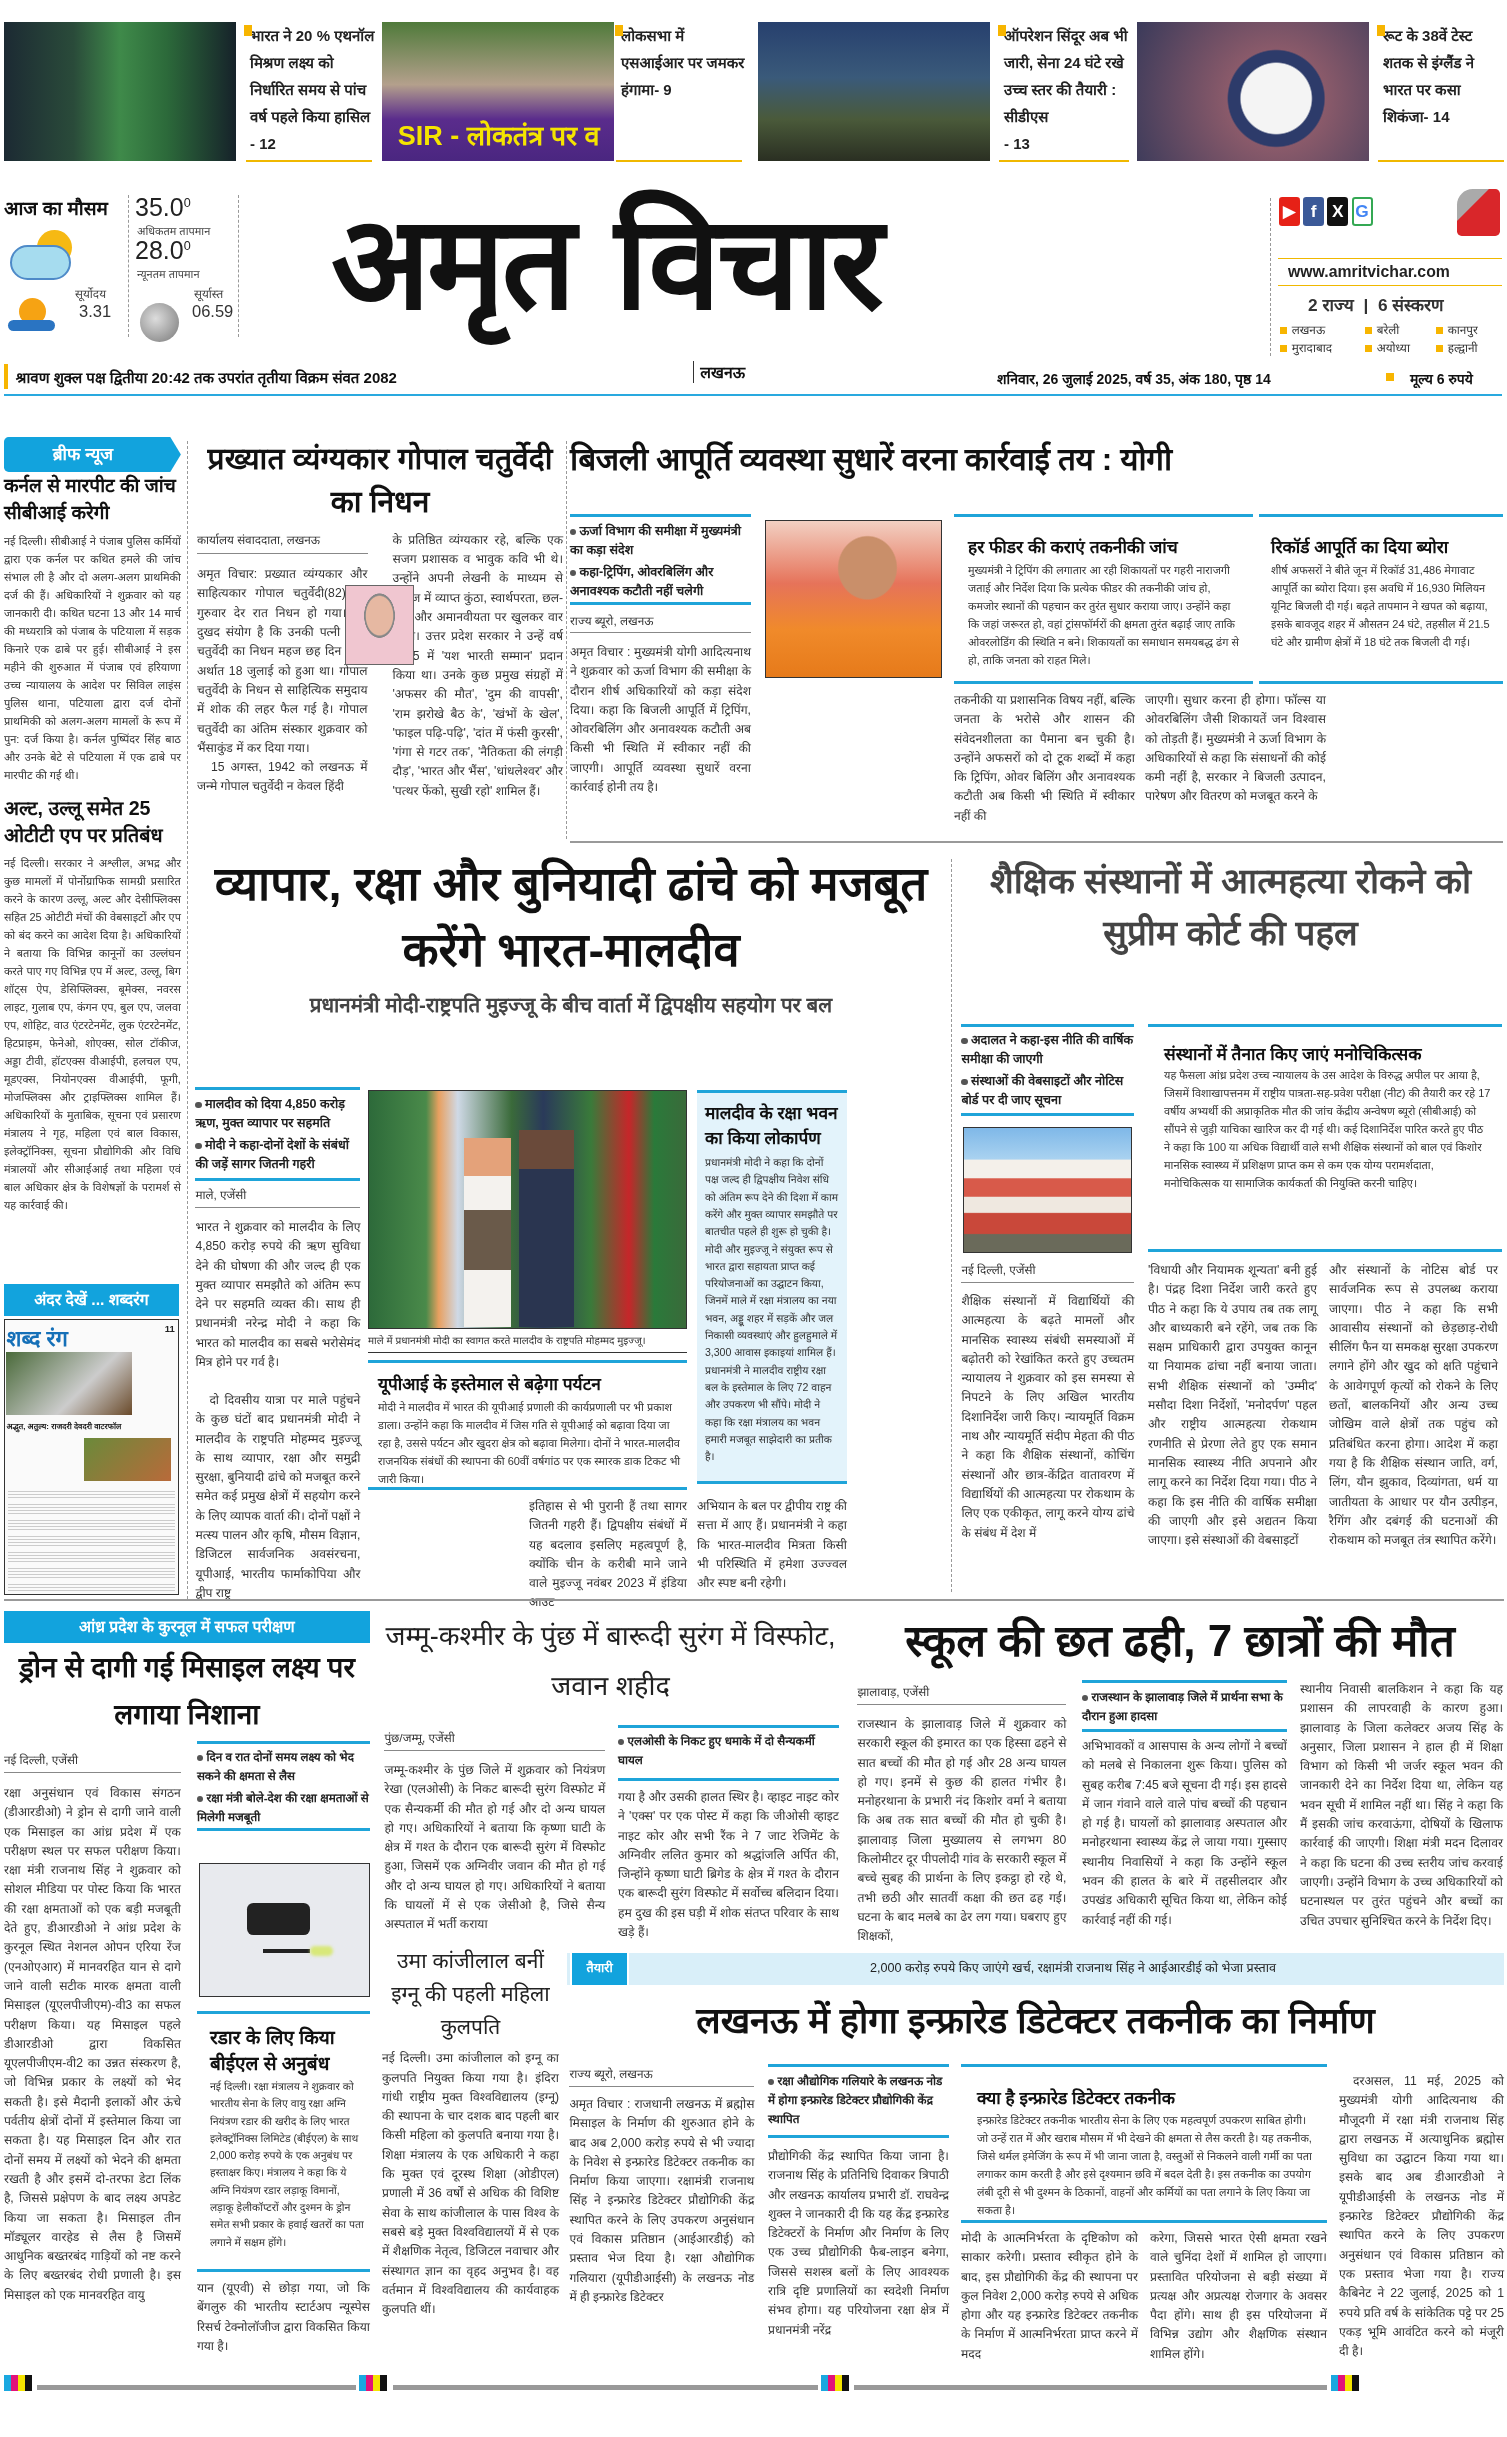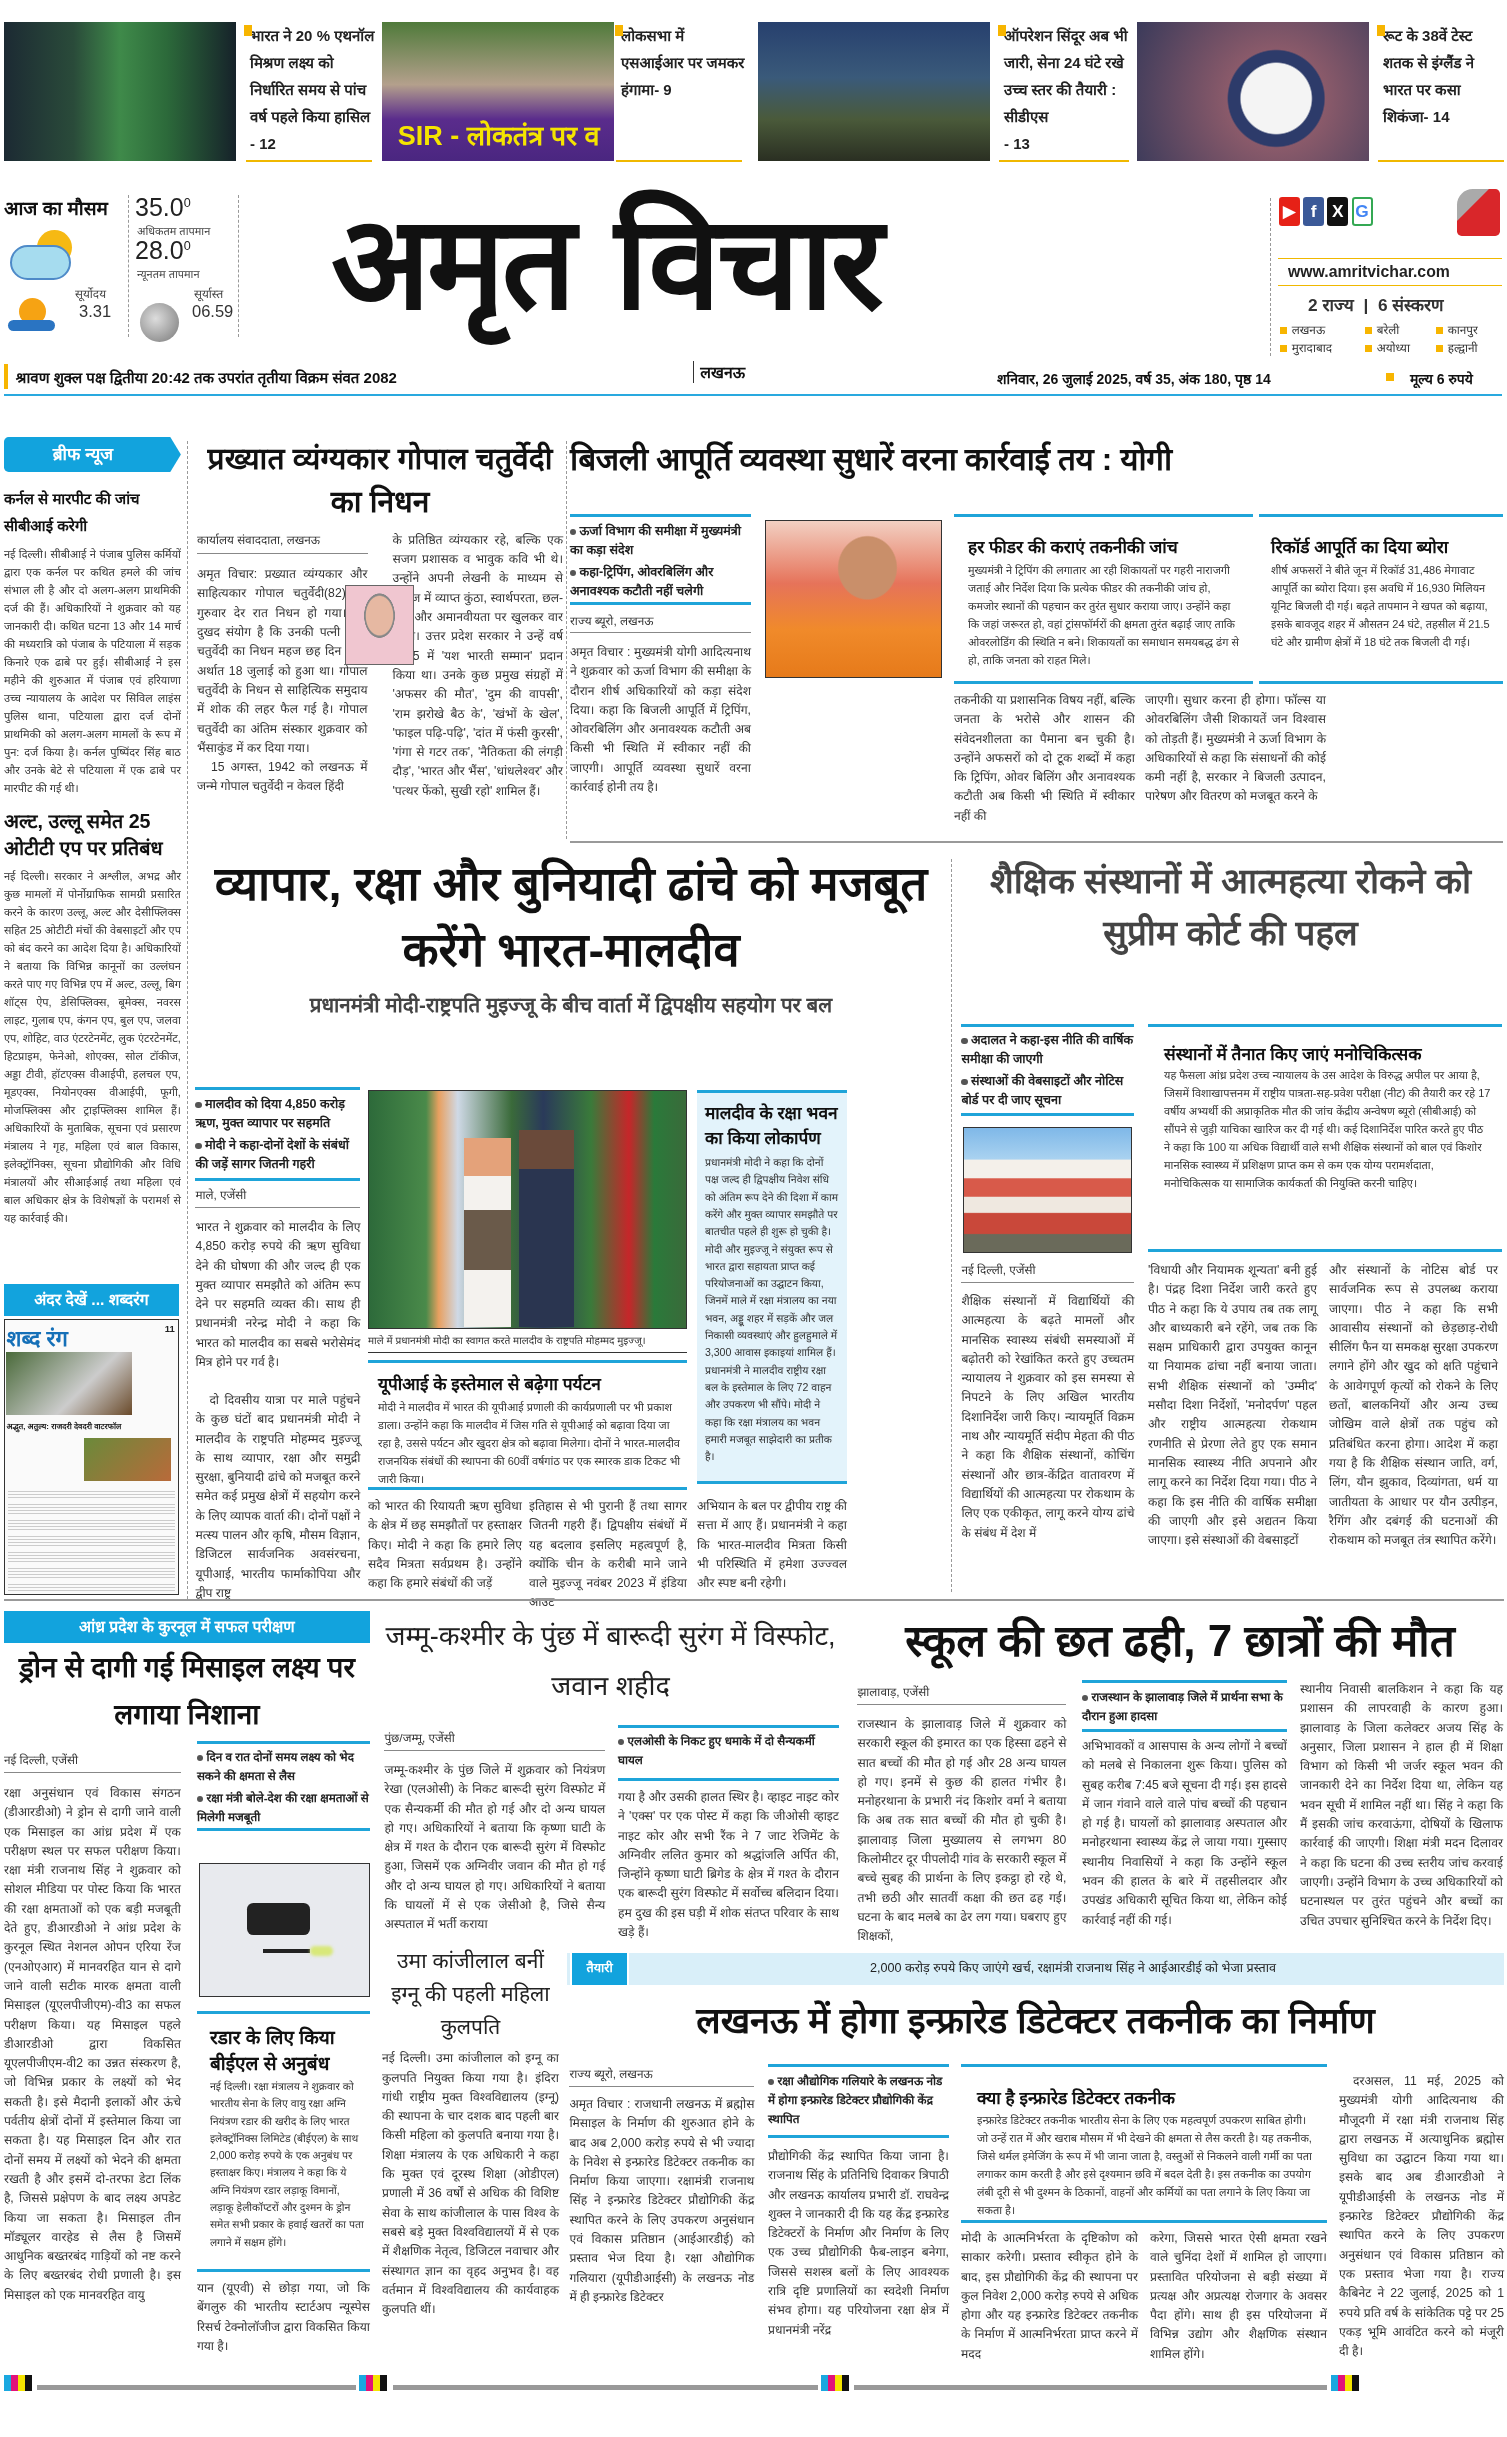--- a/index.html
+++ b/index.html
@@ -93,21 +93,21 @@
 <div class="abs hl" style="left:15.8px;top:367px;font-size:15px">श्रावण शुक्ल पक्ष द्वितीया 20:42 तक उपरांत तृतीया विक्रम संवत 2082</div>
 <div class="abs hl" style="left:997px;top:369px;font-size:14px">शनिवार, 26 जुलाई 2025, वर्ष 35, अंक 180, पृष्ठ 14</div>
 <div class="abs" style="left:1386px;top:373px;width:7.9px;height:7.9px;background:#f7b500"></div>
 <div class="abs hl" style="left:1410px;top:369px;font-size:14px">मूल्य 6 रुपये</div>
 <div class="abs" style="left:3.9px;top:394px;width:1498px;border-top:2.4px solid #29a9df"></div>
 
 <div class="abs" style="left:3.9px;top:437px;width:177px">
   <div class="blue" style="height:35px;border-radius:4.7px 0 0 4.7px;position:relative;clip-path:polygon(0 0,94% 0,100% 50%,94% 100%,0 100%)">
     <div style="color:#fff;font-weight:bold;font-size:17.3px;text-align:center;line-height:35px;width:158px">ब्रीफ न्यूज</div>
   </div>
-  <div class="hl" style="font-size:15px;line-height:27px;margin-top:13px">कर्नल से मारपीट की जांच सीबीआई करेगी</div>
+  <div class="hl" style="font-size:19px;line-height:27px;margin-top:0">कर्नल से मारपीट की जांच सीबीआई करेगी</div>
   <div class="txt-s" style="margin-top:6.3px;text-align:justify">नई दिल्ली। सीबीआई ने पंजाब पुलिस कर्मियों द्वारा एक कर्नल पर कथित हमले की जांच संभाल ली है और दो अलग-अलग प्राथमिकी दर्ज की हैं। अधिकारियों ने शुक्रवार को यह जानकारी दी। कथित घटना 13 और 14 मार्च की मध्यरात्रि को पंजाब के पटियाला में सड़क किनारे एक ढाबे पर हुई। सीबीआई ने इस महीने की शुरुआत में पंजाब एवं हरियाणा उच्च न्यायालय के आदेश पर सिविल लाइंस पुलिस थाना, पटियाला द्वारा दर्ज दोनों प्राथमिकी को अलग-अलग मामलों के रूप में पुन: दर्ज किया है। कर्नल पुष्पिंदर सिंह बाठ और उनके बेटे से पटियाला में एक ढाबे पर मारपीट की गई थी।</div>
   <div class="hl" style="font-size:19.7px;line-height:27px;margin-top:11px">अल्ट, उल्लू समेत 25 ओटीटी एप पर प्रतिबंध</div>
   <div class="txt-s" style="margin-top:4.7px;text-align:justify">नई दिल्ली। सरकार ने अश्लील, अभद्र और कुछ मामलों में पोर्नोग्राफिक सामग्री प्रसारित करने के कारण उल्लू, अल्ट और देसीफ्लिक्स सहित 25 ओटीटी मंचों की वेबसाइटों और एप को बंद करने का आदेश दिया है। अधिकारियों ने बताया कि विभिन्न कानूनों का उल्लंघन करते पाए गए विभिन्न एप में अल्ट, उल्लू, बिग शॉट्स ऐप, डेसिफ्लिक्स, बूमेक्स, नवरस लाइट, गुलाब एप, कंगन एप, बुल एप, जलवा एप, शोहिट, वाउ एंटरटेनमेंट, लुक एंटरटेनमेंट, हिटप्राइम, फेनेओ, शोएक्स, सोल टॉकीज, अड्डा टीवी, हॉटएक्स वीआईपी, हलचल एप, मूडएक्स, नियोनएक्स वीआईपी, फूगी, मोजफ्लिक्स और ट्राइफ्लिक्स शामिल हैं। अधिकारियों के मुताबिक, सूचना एवं प्रसारण मंत्रालय ने गृह, महिला एवं बाल विकास, इलेक्ट्रॉनिक्स, सूचना प्रौद्योगिकी और विधि मंत्रालयों और सीआईआई तथा महिला एवं बाल अधिकार क्षेत्र के विशेषज्ञों के परामर्श से यह कार्रवाई की।</div>
 </div>
 <div class="abs dash-v" style="left:187px;top:441px;height:1158px"></div>
 
 <div class="abs blue" style="left:3.9px;top:1284px;width:175px;height:31.5px">
   <div style="color:#fff;font-weight:bold;font-size:15.8px;text-align:center;line-height:31.5px">अंदर देखें ... शब्दरंग</div>
 </div>
 <div class="abs" style="left:3.9px;top:1319px;width:175px;height:276px;border:1.6px solid #333;background:#fafafa">
@@ -177,21 +177,20 @@
   <div class="abs txt" style="left:2.4px;top:540px;width:165px;text-indent:14px">दो दिवसीय यात्रा पर माले पहुंचने के कुछ घंटों बाद प्रधानमंत्री मोदी ने मालदीव के राष्ट्रपति मोहम्मद मुइज्जू के साथ व्यापार, रक्षा और समुद्री सुरक्षा, बुनियादी ढांचे को मजबूत करने समेत कई प्रमुख क्षेत्रों में सहयोग करने के लिए व्यापक वार्ता की। दोनों पक्षों ने मत्स्य पालन और कृषि, मौसम विज्ञान, डिजिटल सार्वजनिक अवसंरचना, यूपीआई, भारतीय फार्माकोपिया और द्वीप राष्ट्र</div>
   <div class="abs" style="left:175px;top:239px;width:319px;height:239px;border:0.8px solid #333;background:linear-gradient(90deg,#2d6a3a 0%,#4a8a4a 18%,#e8a060 22%,#cfd9e6 28%,#3a6a3a 45%,#2a3a5a 55%,#3a7a3a 70%,#c6262a 82%,#2a7a3a 90%,#3a6a3a 100%)">
     <div style="position:absolute;left:95px;top:47px;width:47px;height:189px;background:linear-gradient(180deg,#e4a27a 0 20%,#f4f2ee 20% 38%,#6a5a4a 38% 70%,#f4f2ee 70%)"></div>
     <div style="position:absolute;left:150px;top:39px;width:55px;height:197px;background:linear-gradient(180deg,#6a4a3a 0 20%,#2a3550 20%)"></div>
   </div>
   <div class="abs" style="left:175px;top:482px;width:319px;font-size:10.2px;color:#333;border-bottom:0.8px solid #333;padding-bottom:4.7px">माले में प्रधानमंत्री मोदी का स्वागत करते मालदीव के राष्ट्रपति मोहम्मद मुइज्जू।</div>
   <div class="abs rule-b" style="left:175px;top:509px;width:319px"></div>
   <div class="abs hl" style="left:185px;top:521px;font-size:17.3px">यूपीआई के इस्तेमाल से बढ़ेगा पर्यटन</div>
   <div class="abs txt-s" style="left:185px;top:547px;width:303px">मोदी ने मालदीव में भारत की यूपीआई प्रणाली की कार्यप्रणाली पर भी प्रकाश डाला। उन्होंने कहा कि मालदीव में जिस गति से यूपीआई को बढ़ावा दिया जा रहा है, उससे पर्यटन और खुदरा क्षेत्र को बढ़ावा मिलेगा। दोनों ने भारत-मालदीव राजनयिक संबंधों की स्थापना की 60वीं वर्षगांठ पर एक स्मारक डाक टिकट भी जारी किया।</div>
   <div class="abs rule-b" style="left:175px;top:636px;width:319px"></div>
-  <div class="abs txt" style="left:175px;top:646px;width:154px">को भारत की रियायती ऋण सुविधा के क्षेत्र में छह समझौतों पर हस्ताक्षर किए। मोदी ने कहा कि हमारे लिए सदैव मित्रता सर्वप्रथम है। उन्होंने कहा कि हमारे संबंधों की जड़ें</div>
   <div class="abs txt" style="left:336px;top:646px;width:158px">इतिहास से भी पुरानी हैं तथा सागर जितनी गहरी हैं। द्विपक्षीय संबंधों में यह बदलाव इसलिए महत्वपूर्ण है, क्योंकि चीन के करीबी माने जाने वाले मुइज्जू नवंबर 2023 में इंडिया आउट</div>
   <div class="abs" style="left:504px;top:239px;width:150px;height:394px;background:#e3f3fb;border-top:3.2px solid #1fa4d9;border-bottom:3.2px solid #1fa4d9;padding:7.9px">
     <div class="hl" style="font-size:17.3px;line-height:25px">मालदीव के रक्षा भवन का किया लोकार्पण</div>
     <div class="txt-s" style="font-size:10.6px;line-height:17.3px;margin-top:3.2px">प्रधानमंत्री मोदी ने कहा कि दोनों पक्ष जल्द ही द्विपक्षीय निवेश संधि को अंतिम रूप देने की दिशा में काम करेंगे और मुक्त व्यापार समझौते पर बातचीत पहले ही शुरू हो चुकी है। मोदी और मुइज्जू ने संयुक्त रूप से भारत द्वारा सहायता प्राप्त कई परियोजनाओं का उद्घाटन किया, जिनमें माले में रक्षा मंत्रालय का नया भवन, अड्डू शहर में सड़कें और जल निकासी व्यवस्थाएं और हुलहुमाले में 3,300 आवास इकाइयां शामिल हैं। प्रधानमंत्री ने मालदीव राष्ट्रीय रक्षा बल के इस्तेमाल के लिए 72 वाहन और उपकरण भी सौंपे। मोदी ने कहा कि रक्षा मंत्रालय का भवन हमारी मजबूत साझेदारी का प्रतीक है।</div>
   </div>
   <div class="abs txt" style="left:504px;top:646px;width:150px">अभियान के बल पर द्वीपीय राष्ट्र की सत्ता में आए हैं। प्रधानमंत्री ने कहा कि भारत-मालदीव मित्रता किसी भी परिस्थिति में हमेशा उज्ज्वल और स्पष्ट बनी रहेगी।</div>
 </div>
 <div class="abs dash-v" style="left:951px;top:859px;height:733px"></div>
 
 <div class="abs" style="left:959px;top:855px;width:543px">

